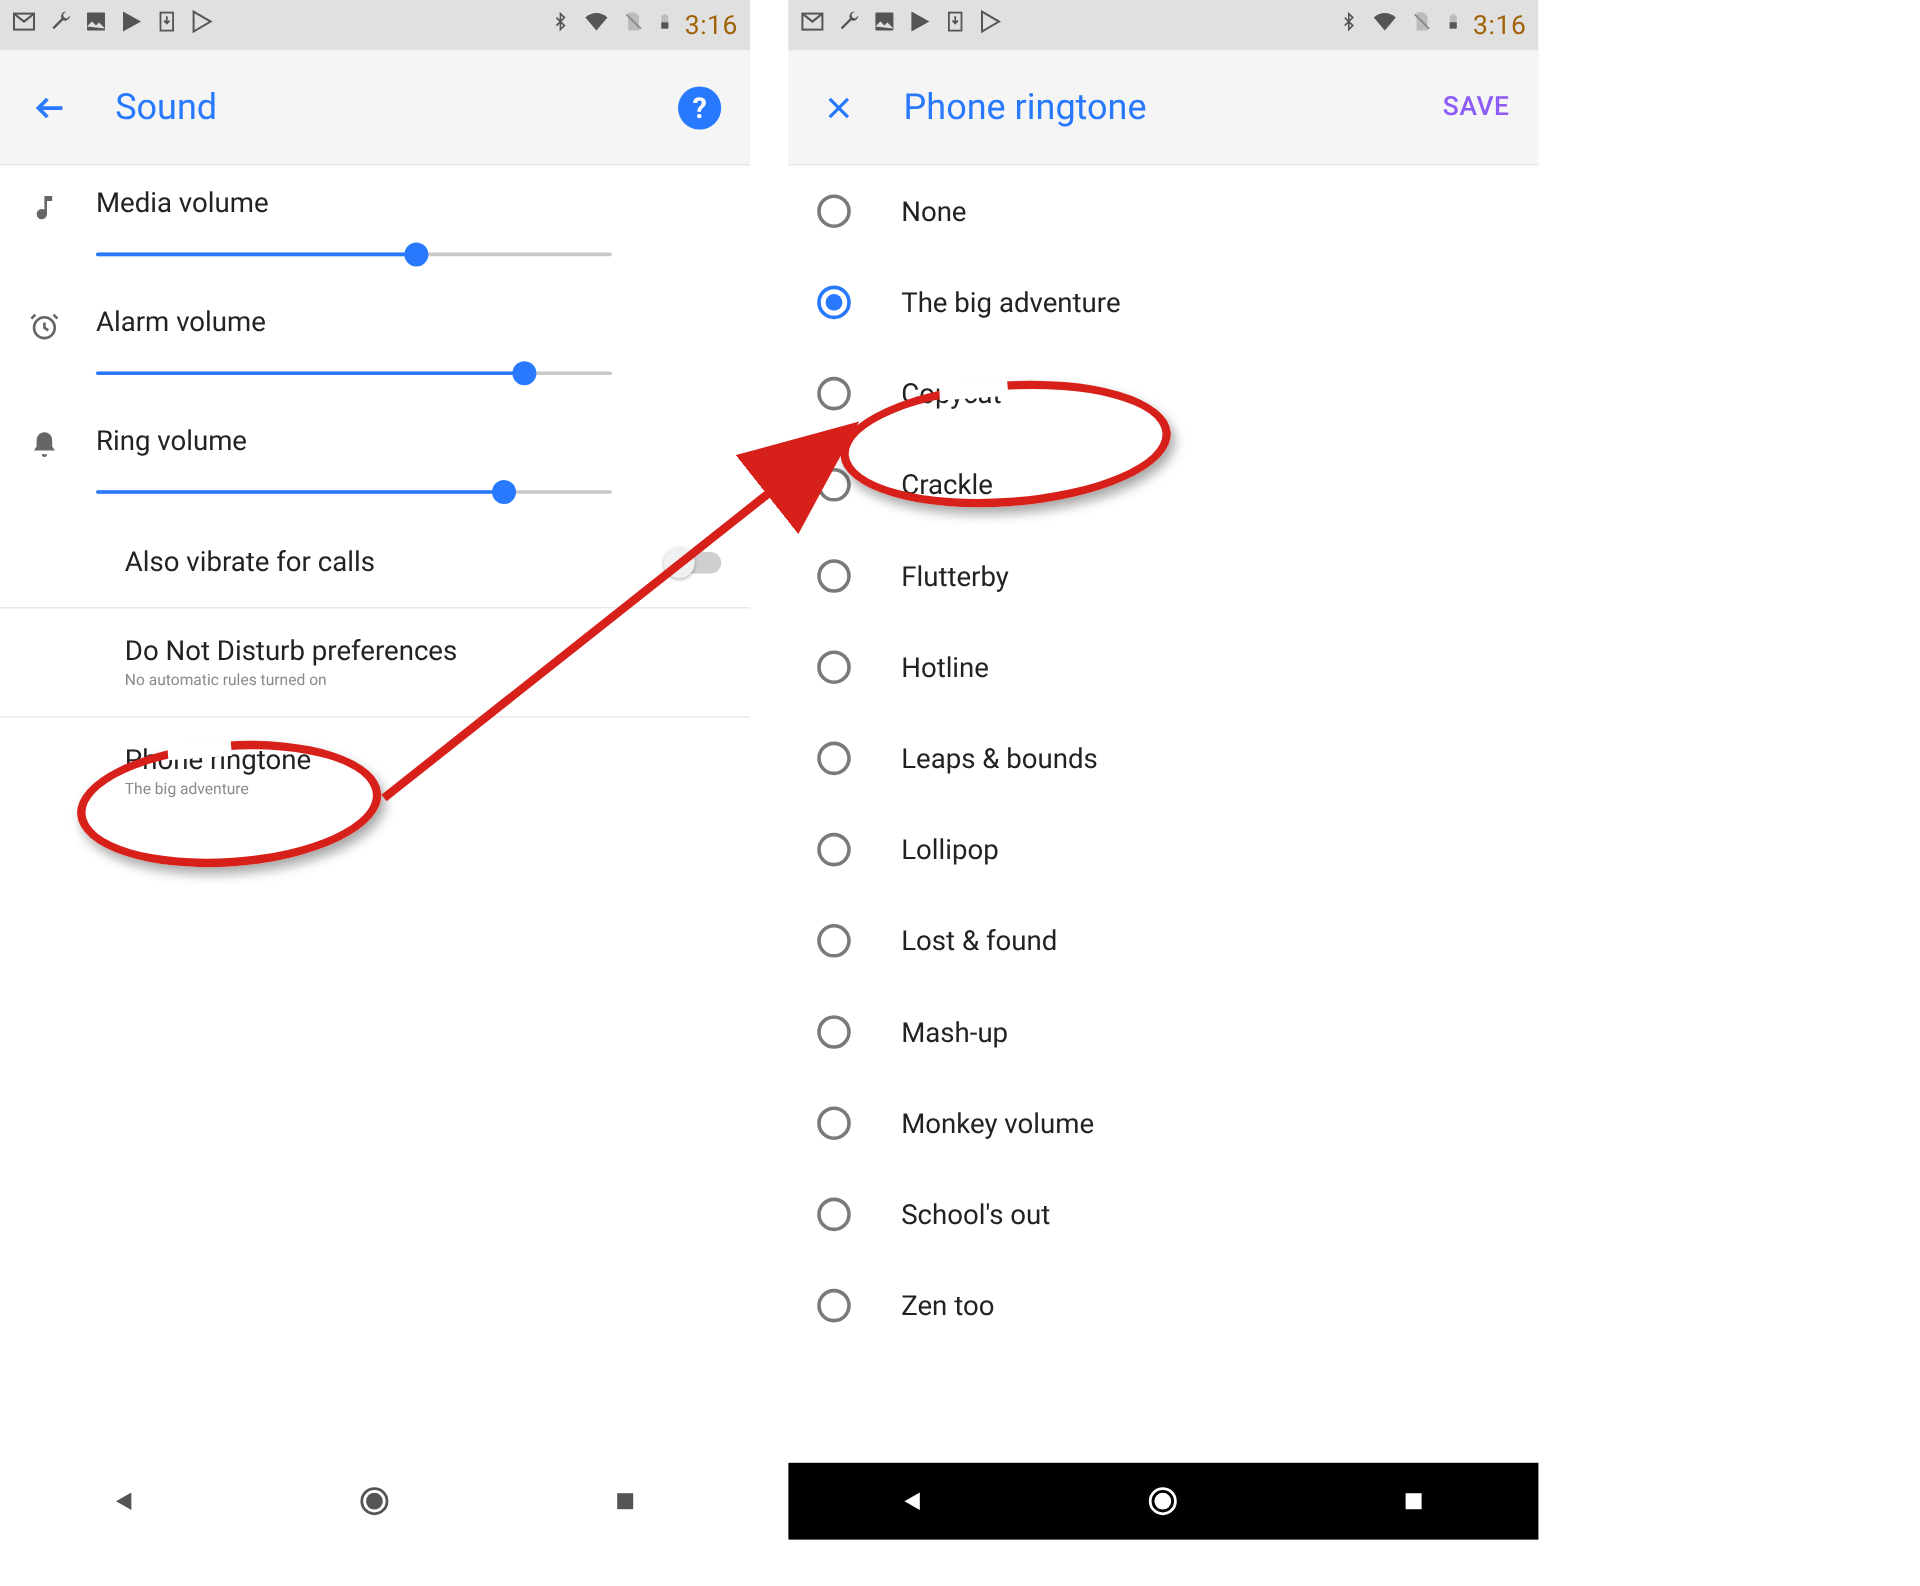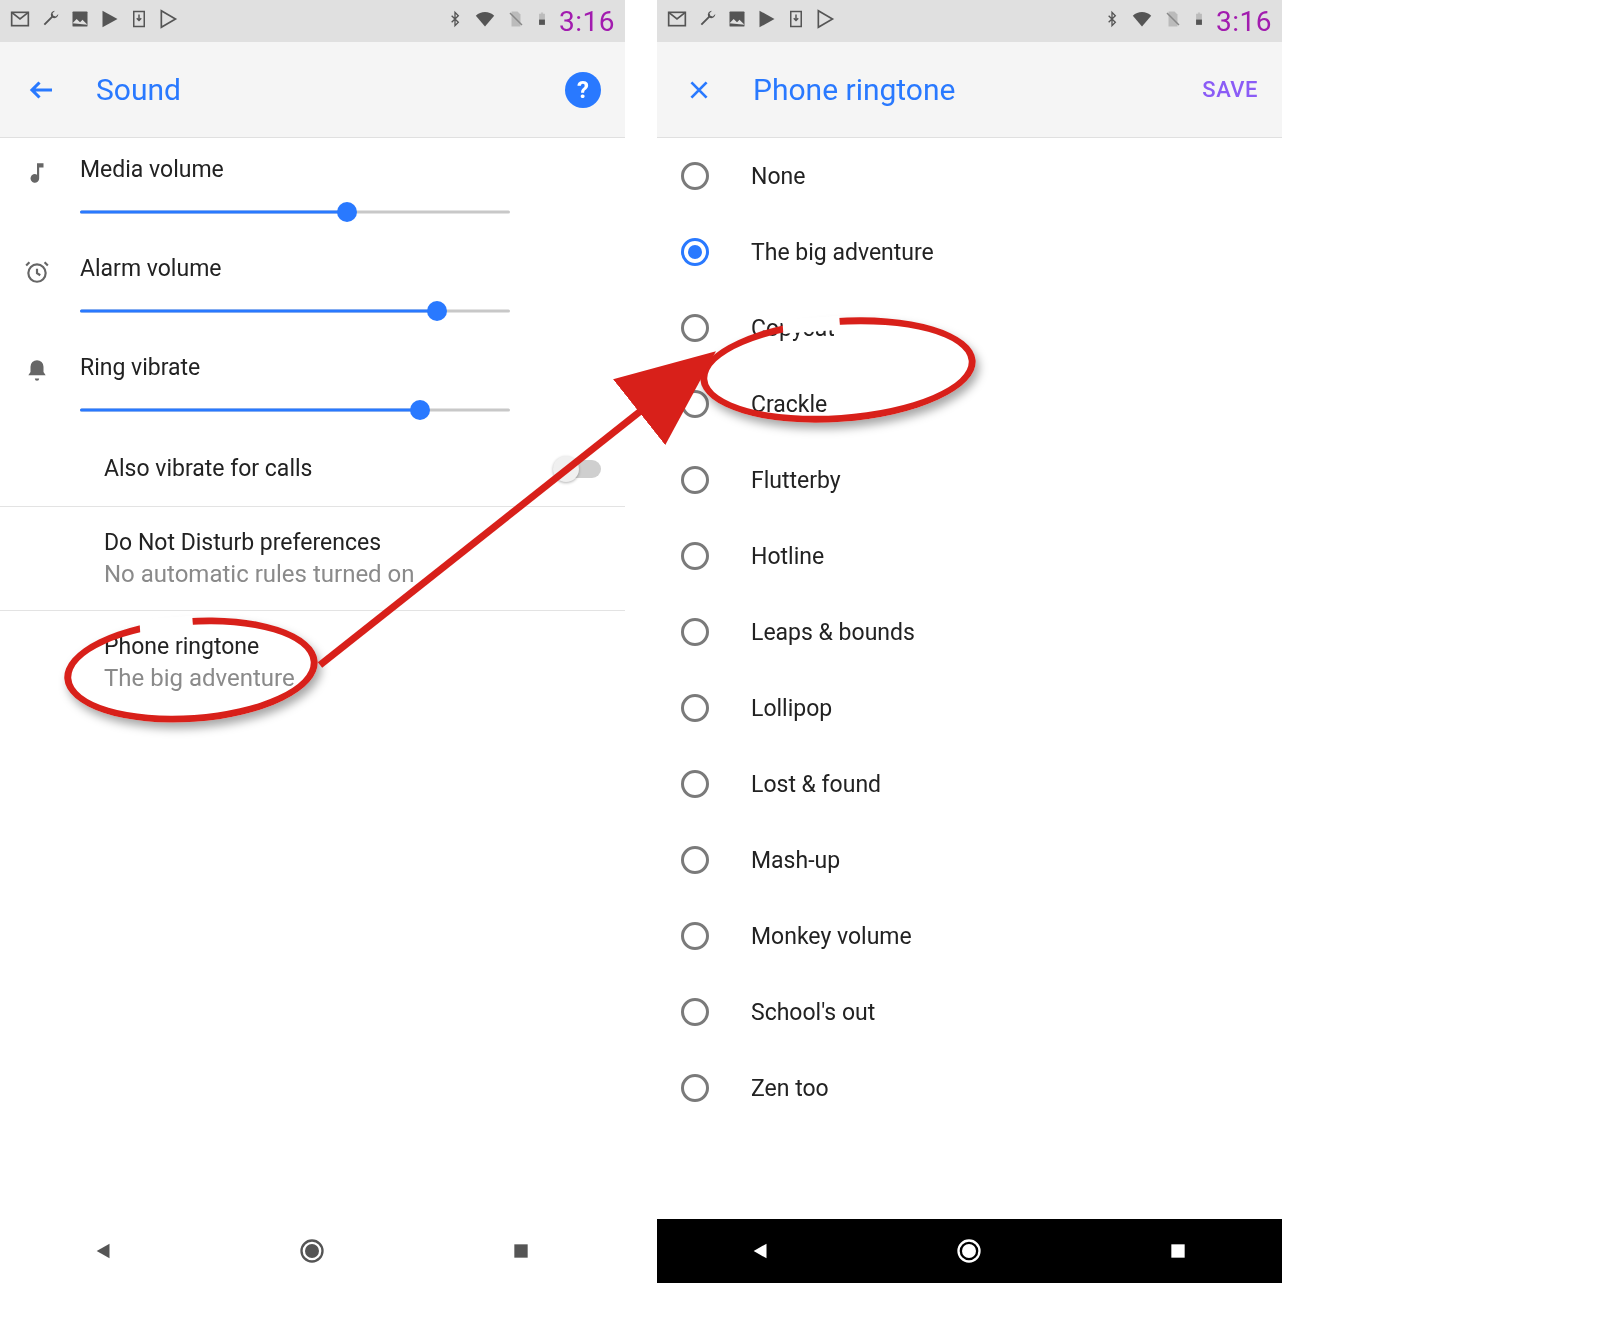--- a/index.html
+++ b/index.html
@@ -27,21 +27,21 @@
     height: 42px;
     background: #e0e0e0;
     display: flex;
     align-items: center;
     padding: 0 10px;
     font-size: 22px;
     color: #555;
   }
   .status-left { display: flex; gap: 10px; align-items: center; }
   .status-right { margin-left: auto; display: flex; gap: 10px; align-items: center; }
-  .status-time { font-size: 28px; color: #a21caf; letter-spacing: 0.5px; }
+  .status-time { font-size: 22px; color: #a16207; letter-spacing: 0.5px; }
 
   
   .app-bar {
     height: 96px;
     background: #f5f5f5;
     display: flex;
     align-items: center;
     padding: 0 24px;
     border-bottom: 1px solid #e0e0e0;
   }
@@ -54,21 +54,21 @@
     font-size: 24px; font-weight: bold;
   }
   .save-btn { color: #8b5cf6; font-size: 22px; font-weight: 500; letter-spacing: 0.5px; }
 
   
   .content { flex: 1; overflow: hidden; background: #fff; }
   .row { display: flex; align-items: flex-start; padding: 18px 24px 10px 24px; }
   .row-icon { width: 56px; color: #555; display:flex; align-items:center; padding-top:4px; }
   .row-body { flex: 1; }
   .row-label { font-size: 23px; color: #222; }
-  .row-sub { font-size: 24px; color: #8a8a8a; margin-top: 4px; }
+  .row-sub { font-size: 13px; color: #8a8a8a; margin-top: 4px; }
 
   .slider {
     position: relative; height: 30px; margin-top: 14px; width: 430px;
   }
   .slider-track {
     position: absolute; top: 50%; left: 0; right: 0; height: 3px;
     background: #c8c8c8; transform: translateY(-50%); border-radius: 2px;
   }
   .slider-fill {
     position: absolute; top: 50%; left: 0; height: 3px;
@@ -234,21 +234,21 @@
       </div>
     </div>
 
     <div class="row">
       <div class="row-icon">
         <svg width="26" height="26" viewBox="0 0 24 24" fill="#666">
             <path d="M12 2a6 6 0 00-6 6v5l-2 3h16l-2-3V8a6 6 0 00-6-6zm-2 17a2 2 0 004 0h-4z"></path>
           </svg>
       </div>
       <div class="row-body">
-        <div class="row-label">Ring vibrate</div>
+        <div class="row-label">Ring volume</div>
         <div class="slider">
           <div class="slider-track"></div>
           <div class="slider-fill" style="width:79%"></div>
           <div class="slider-thumb" style="left:79%"></div>
         </div>
       </div>
     </div>
 
     <div class="toggle-row">
       <div class="row-label">Also vibrate for calls</div>

